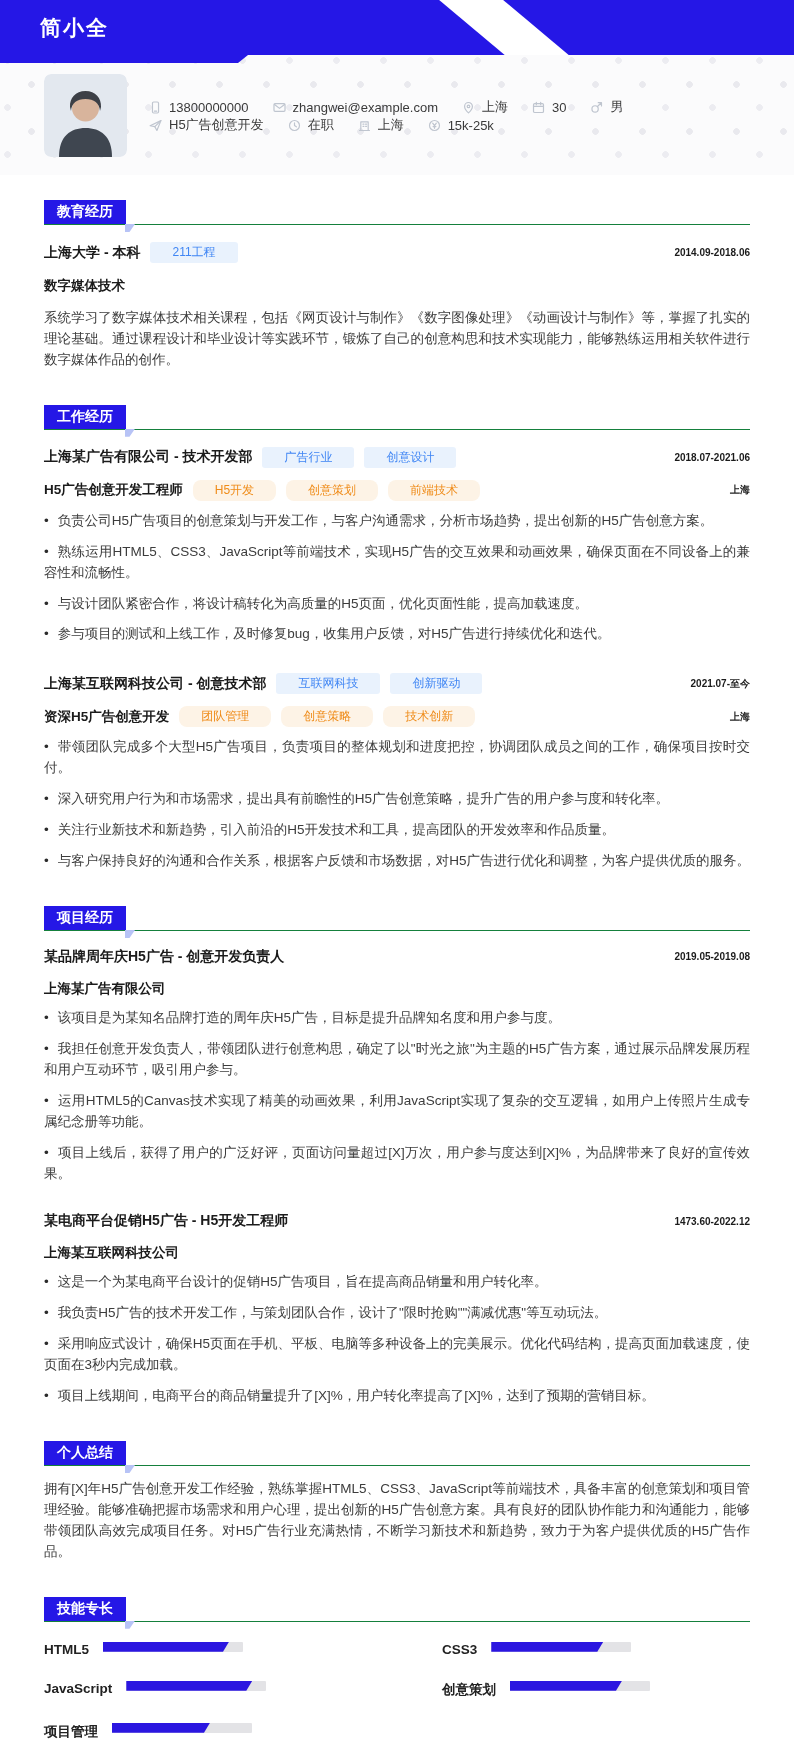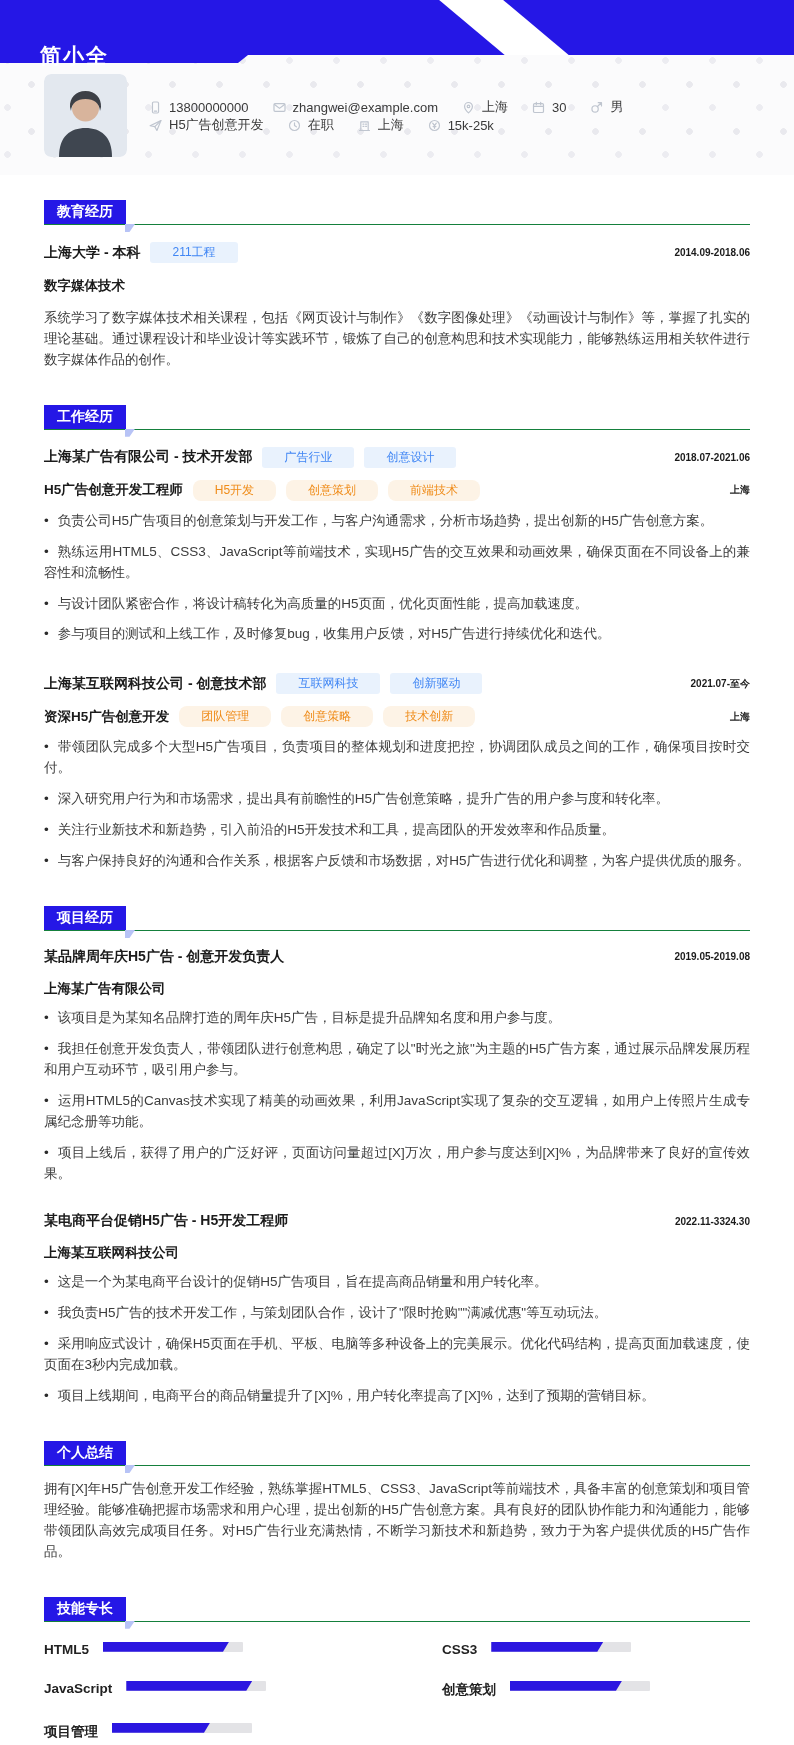--- a/index.html
+++ b/index.html
@@ -30,21 +30,20 @@
     position: absolute; top: 55px; left: 0;
     width: 248px; height: 8px;
     background: #2517e6;
     clip-path: polygon(0 0, 100% 0, calc(100% - 10px) 100%, 0 100%);
   }
   .logo {
     position: absolute; left: 40px; top: 50%;
     transform: translateY(-50%);
     color: #fff; font-size: 21px; font-weight: 700; letter-spacing: 2px;
     z-index: 2;
-    margin-top: 28px;
   }
 
   
   .profile-band {
     height: 120px;
     background-color: #fbfbfc;
     background-image:
       radial-gradient(#e9e9ee 3px, transparent 3.6px),
       radial-gradient(#ececf1 3px, transparent 3.6px);
     background-size: 47px 47px, 47px 47px;
@@ -288,21 +287,21 @@
         <p class="bullet">该项目是为某知名品牌打造的周年庆H5广告，目标是提升品牌知名度和用户参与度。</p>
         <p class="bullet">我担任创意开发负责人，带领团队进行创意构思，确定了以"时光之旅"为主题的H5广告方案，通过展示品牌发展历程和用户互动环节，吸引用户参与。</p>
         <p class="bullet">运用HTML5的Canvas技术实现了精美的动画效果，利用JavaScript实现了复杂的交互逻辑，如用户上传照片生成专属纪念册等功能。</p>
         <p class="bullet">项目上线后，获得了用户的广泛好评，页面访问量超过[X]万次，用户参与度达到[X]%，为品牌带来了良好的宣传效果。</p>
       </div>
     </div>
 
     <div class="project">
       <div class="block-row">
         <span class="title-text">某电商平台促销H5广告 - H5开发工程师</span>
-        <span class="date-text">2022.11-3324.30</span>
+        <span class="date-text">1473.60-2022.12</span>
       </div>
       <div class="sub-row">
         <span class="bold-sub">上海某互联网科技公司</span>
       </div>
       <div class="bullets">
         <p class="bullet">这是一个为某电商平台设计的促销H5广告项目，旨在提高商品销量和用户转化率。</p>
         <p class="bullet">我负责H5广告的技术开发工作，与策划团队合作，设计了"限时抢购""满减优惠"等互动玩法。</p>
         <p class="bullet">采用响应式设计，确保H5页面在手机、平板、电脑等多种设备上的完美展示。优化代码结构，提高页面加载速度，使页面在3秒内完成加载。</p>
         <p class="bullet">项目上线期间，电商平台的商品销量提升了[X]%，用户转化率提高了[X]%，达到了预期的营销目标。</p>
       </div>

